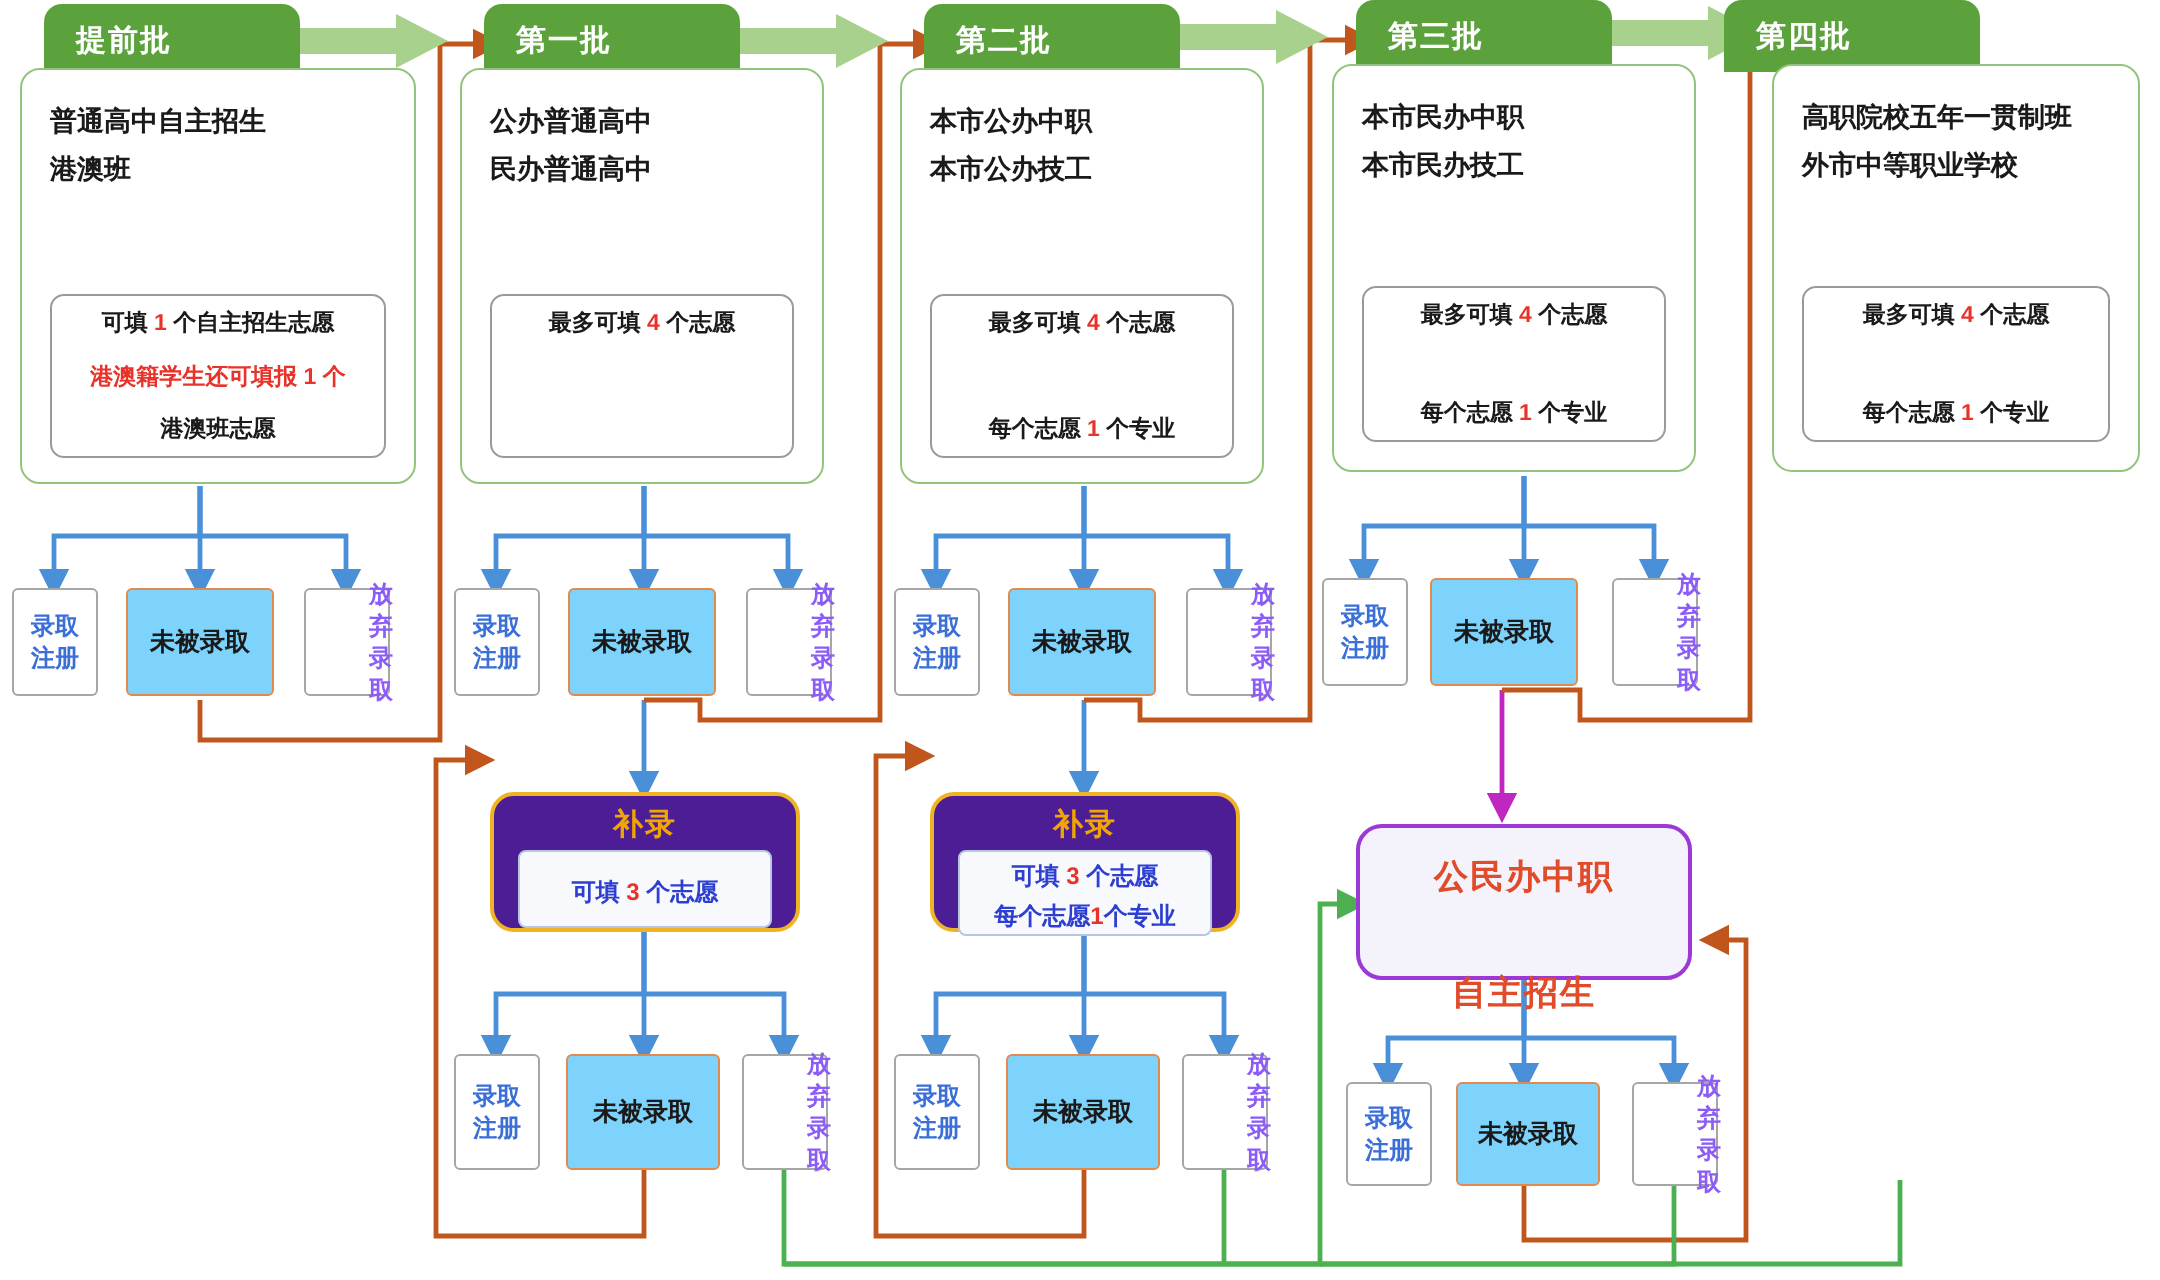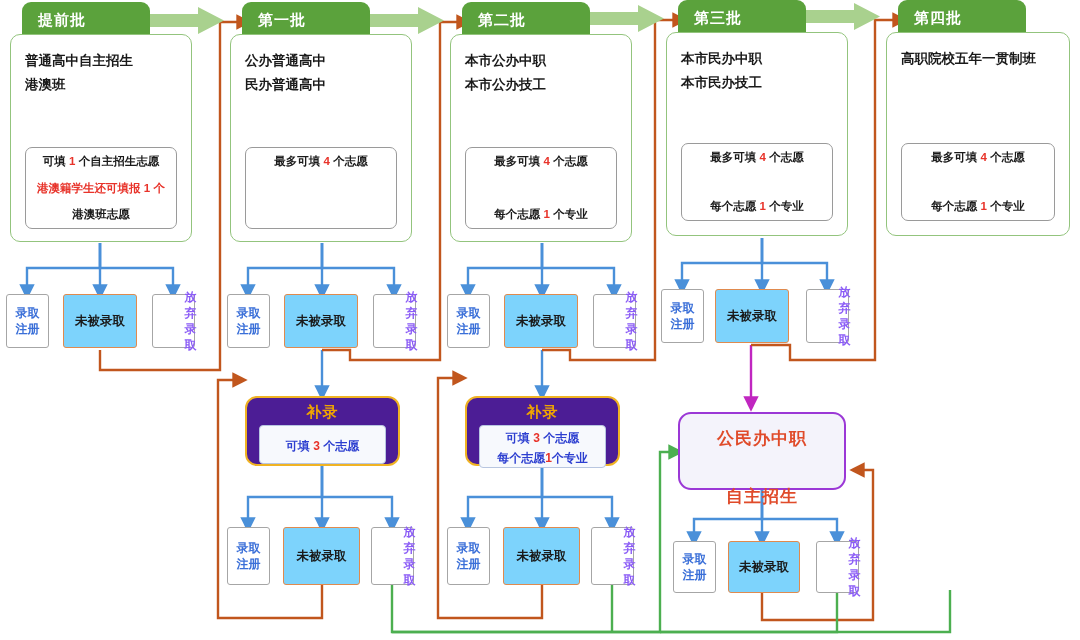--- a/index.html
+++ b/index.html
@@ -206,21 +206,21 @@
     </g>
     <g fill="none" stroke-width="2.4" stroke="#4caf50">
       <path d="M612,585 L612,632"></path>
       <path d="M837,585 L837,632 L660,632"></path>
       <path d="M392,632 L950,632 L950,590"></path>
     </g>
   </svg>
 
   <div class="batch-col">
     <div class="batch-header" style="left:22px;top:2px;width:128px;height:36px;">提前批</div>
-    <div class="batch-body" style="left:10px;top:34px;width:182px;height:208px;">
+    <div class="batch-body" style="left:10px;top:34px;width:198px;height:208px;">
       <div class="batch-lines">
         <div>普通高中自主招生</div>
         <div>港澳班</div>
       </div>
       <div class="quota-box" style="top:112px;height:82px;">
         <div class="quota-line"><span>可填 </span><span class="q-red">1</span><span> 个自主招生志愿</span></div>
         <div class="quota-line warn"><span>港澳籍学生还可填报 </span><span class="q-red">1</span><span> 个</span></div>
         <div class="quota-line"><span>港澳班志愿</span></div>
       </div>
     </div>
@@ -277,24 +277,25 @@
         <div class="quota-line"><span>每个志愿 </span><span class="q-red">1</span><span> 个专业</span></div>
       </div>
     </div>
   </div>
 
   <svg style="position:absolute;left:806px;top:2px;" width="78" height="30">
     <path d="M0,8 L48,8 L48,1 L74,14.5 L48,28 L48,21 L0,21 z" fill="#a9d18e"></path>
   </svg>
 
   <div class="batch-col">
-    <div class="batch-header" style="left:898px;top:0px;width:128px;height:36px;">第四批</div>
+    <div class="batch-header" style="left:862px;top:0px;width:128px;height:36px;">第四批</div>
     <div class="batch-body" style="left:886px;top:32px;width:184px;height:204px;">
       <div class="batch-lines">
         <div>高职院校五年一贯制班</div>
+        <div>外市中等职业学校</div>
       </div>
       <div class="quota-box" style="top:110px;height:78px;">
         <div class="quota-line"><span>最多可填 </span><span class="q-red">4</span><span> 个志愿</span></div>
         <div class="quota-line"><span>每个志愿 </span><span class="q-red">1</span><span> 个专业</span></div>
       </div>
     </div>
   </div>
 
   <div class="out-box out-admit" style="left:6px;top:294px;width:43px;height:54px;">
     <div>录取</div>

